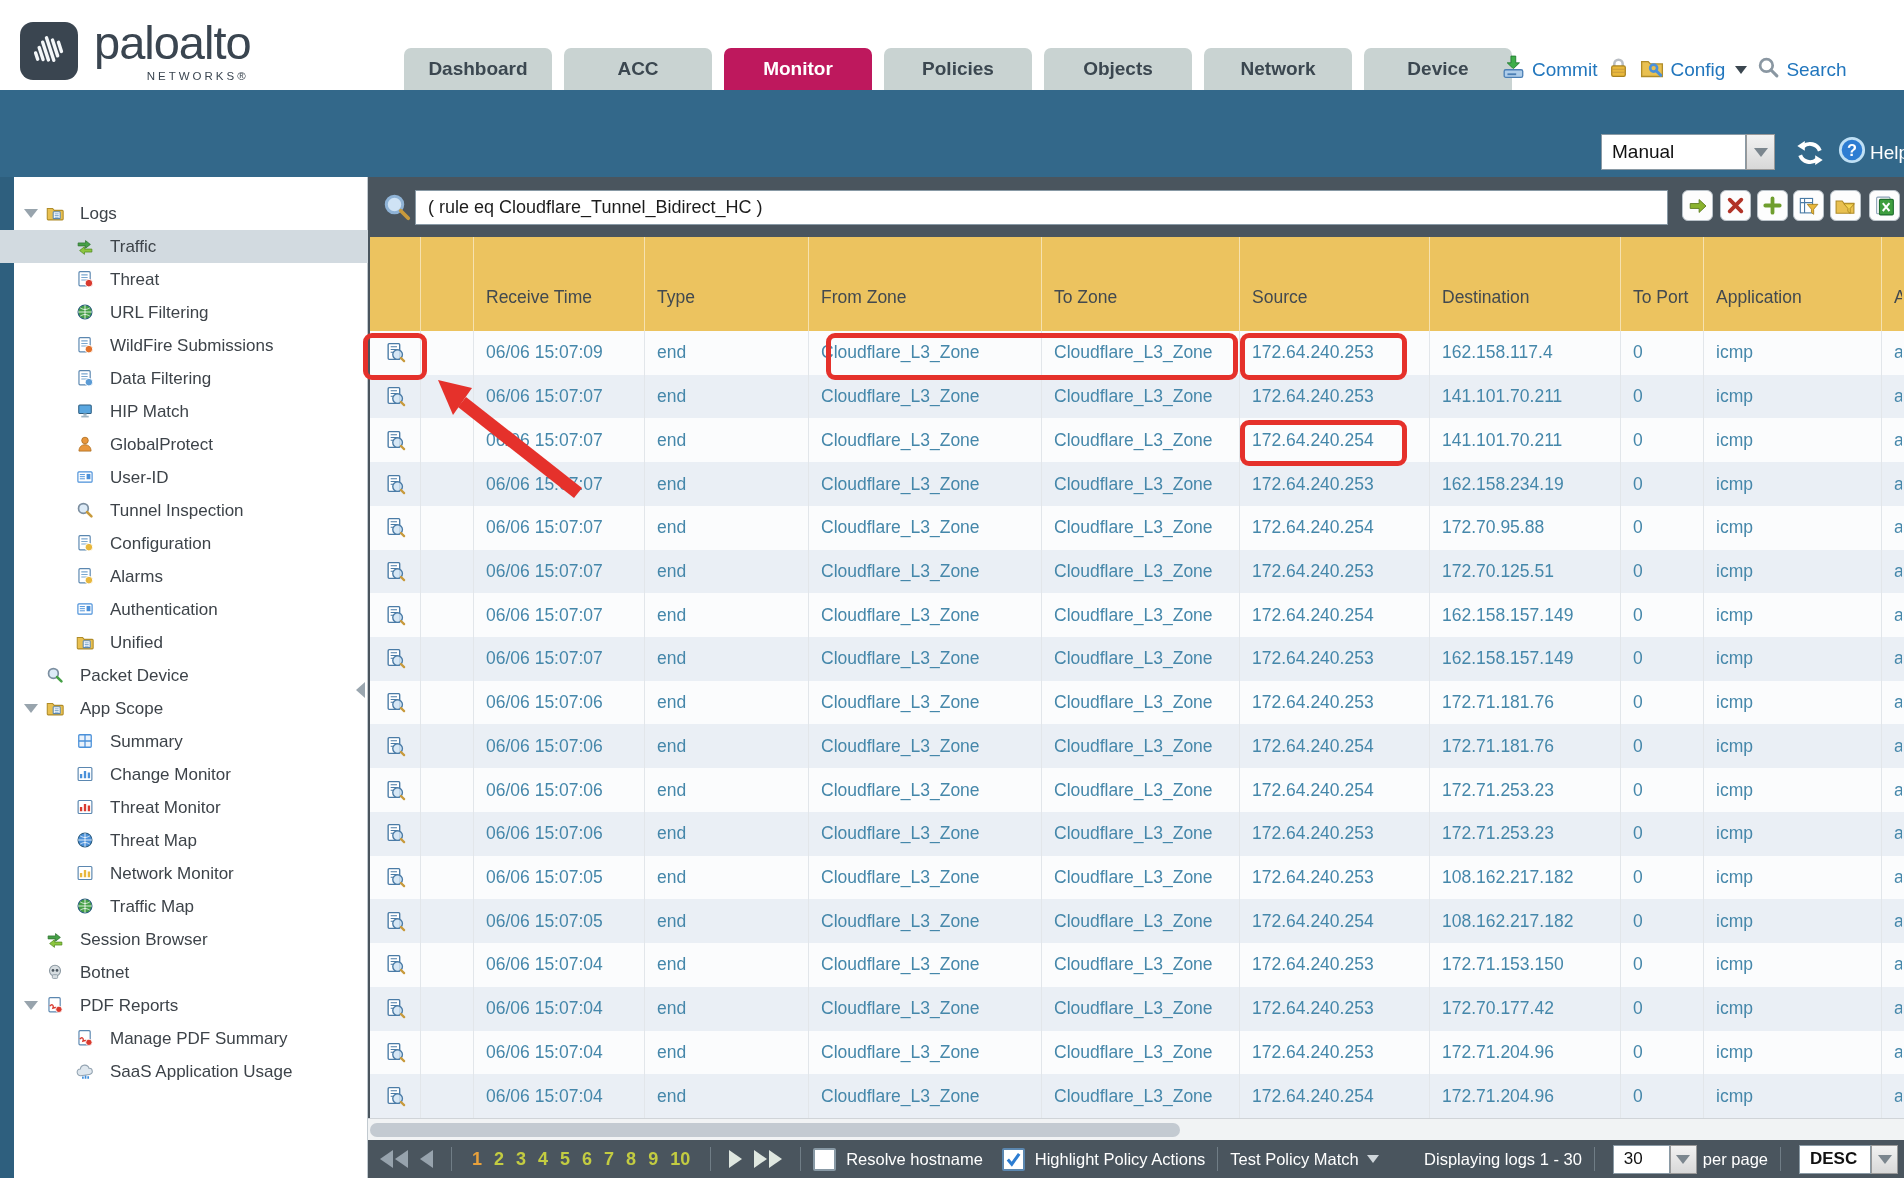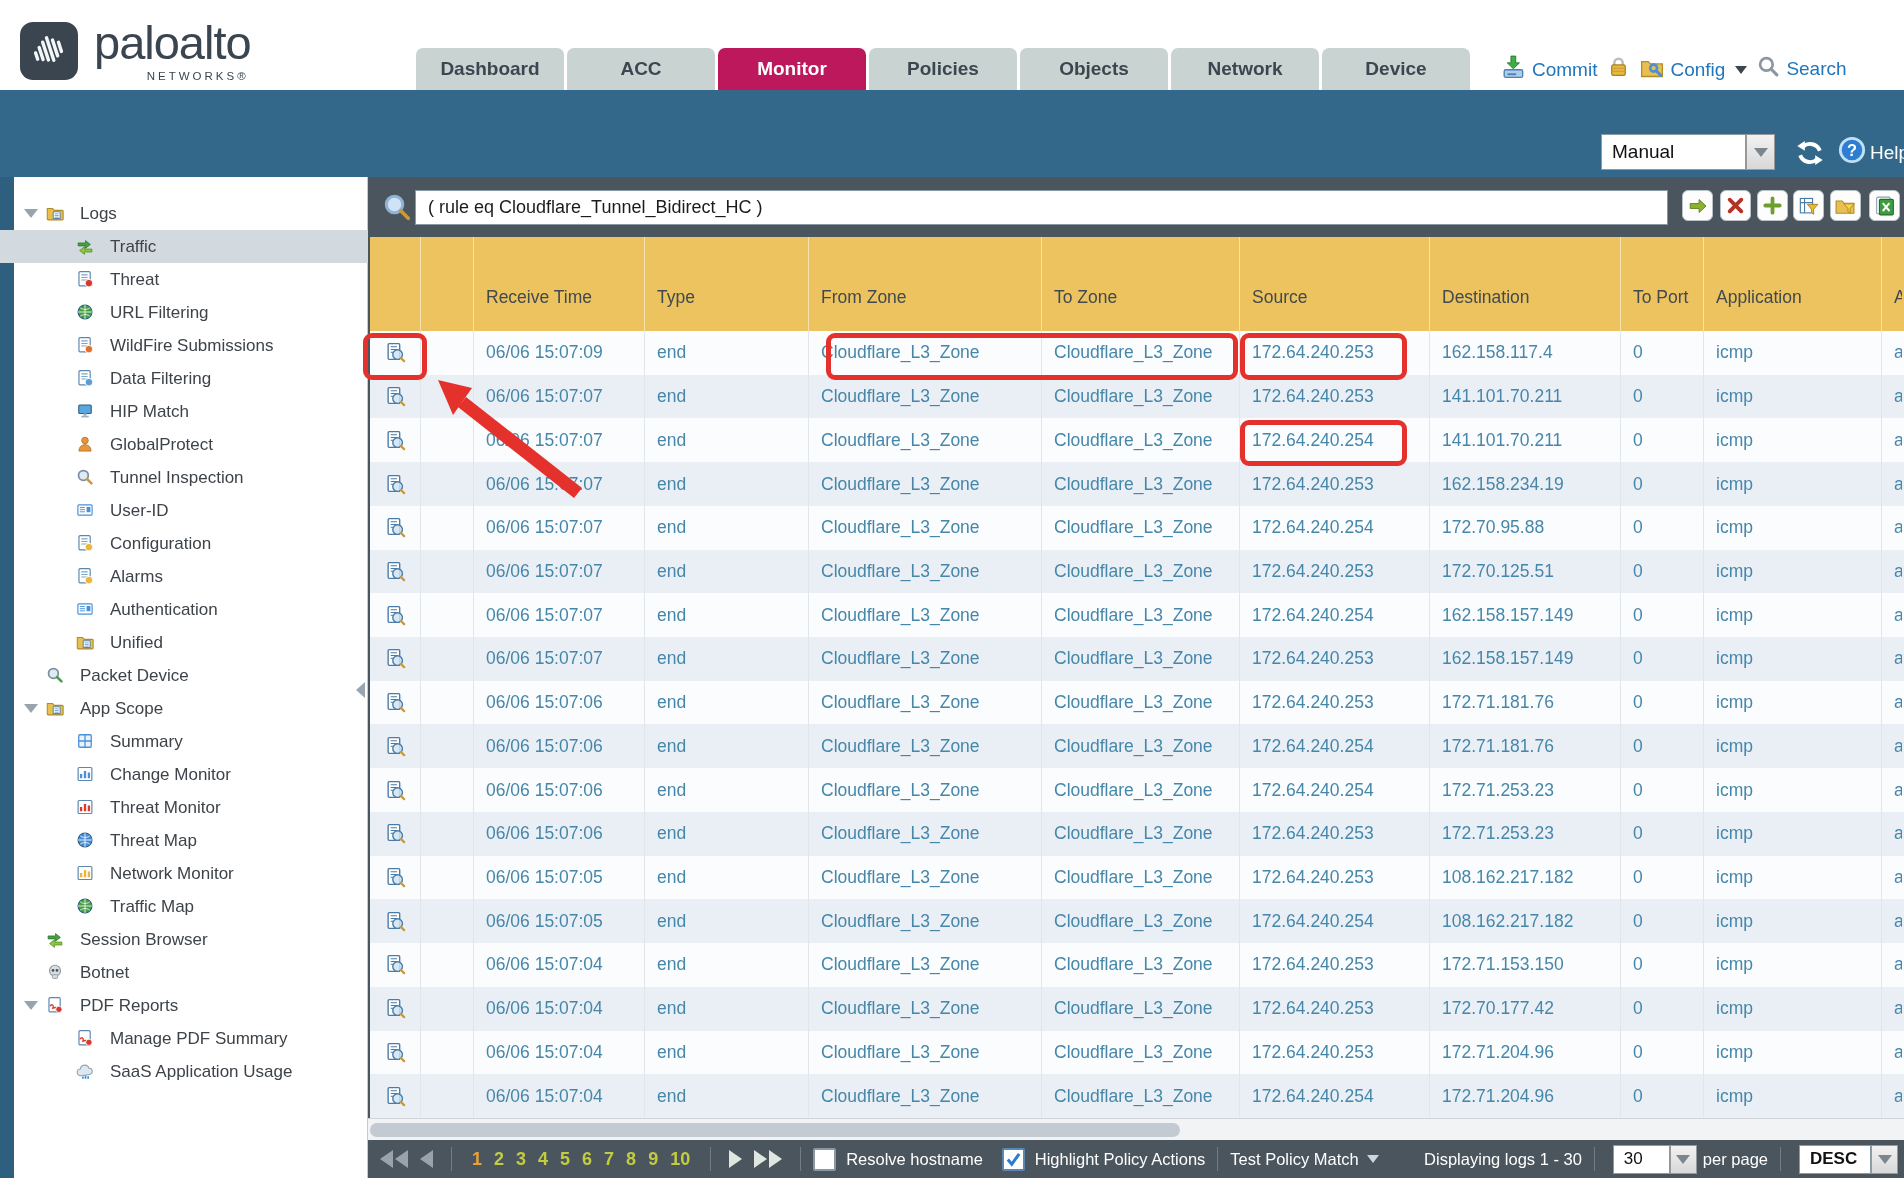--- a/index.html
+++ b/index.html
@@ -7,26 +7,26 @@
   body { position:relative; font-family:"Liberation Sans",sans-serif; background:#fff; overflow:hidden; }
 
   
   .topbar { position:absolute; left:0; top:0; width:1904px; height:90px; background:#fff; }
   .brand { position:absolute; left:20px; top:14px; display:flex; align-items:flex-start; }
   .brand-mark { width:58px; height:58px; background:#3a4550; border-radius:13px; margin-top:8px; display:flex; align-items:center; justify-content:center; }
   .brand-text { margin-left:16px; }
   .brand-word { font-size:47px; letter-spacing:-1px; color:#3a4550; line-height:58px; }
   .brand-sub { font-size:11.5px; letter-spacing:3px; color:#3a4550; text-align:right; margin-top:-2px; padding-right:2px; }
 
-  .tabs { position:absolute; left:404px; bottom:0; display:flex; gap:3px;margin-left:12px; }
+  .tabs { position:absolute; left:404px; bottom:0; display:flex; gap:12px; }
   .tab { width:148px; height:42px; line-height:42px; text-align:center; font-size:19px; font-weight:bold;
          color:#3b4750; background:#c9d3d2; border-radius:7px 7px 0 0; cursor:pointer; }
   .tab.active { background:#be185d; color:#fff; }
 
-  .toplinks { position:absolute; left:1502px; top:55px; display:flex; align-items:flex-start; gap:10px;
+  .toplinks { position:absolute; left:1502px; top:55px; display:flex; align-items:flex-end; gap:10px;
               font-size:19px; color:#2176bd; }
   .toplink { display:flex; align-items:center; gap:6px; cursor:pointer; }
   .caret-dn { width:0; height:0; border-left:6px solid transparent; border-right:6px solid transparent; border-top:8px solid #3b4750; margin-left:4px; }
 
   
   .tealband { position:absolute; left:0; top:90px; width:1904px; height:87px; background:#33688a; }
   .manual-select { position:absolute; left:1601px; top:134px; display:flex; }
   .sel-box { background:#fff; border:1px solid #8a9aa5; height:36px; display:flex; align-items:center; padding:0 10px; font-size:19px; color:#111; }
   .sel-trigger { width:29px; height:36px; background:linear-gradient(#f2f2f2,#d8d8d8); border:1px solid #999;
                  display:flex; align-items:center; justify-content:center; }
@@ -246,32 +246,32 @@
       </div>
       <div class="tree-item lvl1">
         <span class="tree-icon"><svg width="18" height="18" viewBox="0 0 17 17">
             <circle cx="8.5" cy="5.2" r="3.1" fill="#e8963c" stroke="#b07022" stroke-width="0.8"></circle>
             <path d="M2.8 15.2 c0 -4 2.6 -6 5.7 -6 s5.7 2 5.7 6 z" fill="#e8963c" stroke="#b07022" stroke-width="0.8"></path>
           </svg></span>
         <span class="tree-label">GlobalProtect</span>
       </div>
       <div class="tree-item lvl1">
         <span class="tree-icon"><svg width="18" height="18" viewBox="0 0 17 17">
-            <circle cx="7" cy="7" r="4.6" fill="#ddebf7" stroke="#7b8ea0" stroke-width="1.6"></circle>
-            <path d="M10.4 10.4 L14.6 14.6" stroke="#c89a3c" stroke-width="2.4" stroke-linecap="round"></path>
-          </svg></span>
-        <span class="tree-label">Tunnel Inspection</span>
-      </div>
-      <div class="tree-item lvl1">
-        <span class="tree-icon"><svg width="18" height="18" viewBox="0 0 17 17">
             <rect x="1.8" y="3.6" width="13.4" height="9.8" rx="1" fill="#fff" stroke="#4a90d9" stroke-width="1.1"></rect>
             <path d="M3.6 6.2 h4.8 M3.6 8.2 h4.8 M3.6 10.2 h4.8" stroke="#4a90d9" stroke-width="0.9"></path>
             <rect x="10" y="5.6" width="3.6" height="5" fill="#4a90d9"></rect>
           </svg></span>
         <span class="tree-label">User-ID</span>
+      </div>
+      <div class="tree-item lvl1">
+        <span class="tree-icon"><svg width="18" height="18" viewBox="0 0 17 17">
+            <circle cx="7" cy="7" r="4.6" fill="#ddebf7" stroke="#7b8ea0" stroke-width="1.6"></circle>
+            <path d="M10.4 10.4 L14.6 14.6" stroke="#c89a3c" stroke-width="2.4" stroke-linecap="round"></path>
+          </svg></span>
+        <span class="tree-label">Tunnel Inspection</span>
       </div>
       <div class="tree-item lvl1">
         <span class="tree-icon"><svg width="18" height="18" viewBox="0 0 17 17">
             <rect x="2.8" y="1.6" width="10.6" height="13.4" rx="1" fill="#fff" stroke="#5b87b0" stroke-width="1.1"></rect>
             <path d="M5 4.6 h6 M5 7 h6 M5 9.4 h6" stroke="#7aa7cf"></path>
             <circle cx="12.2" cy="12.4" r="3.6" fill="#e8b73c" stroke="#fff" stroke-width="0.9"></circle>
           </svg></span>
         <span class="tree-label">Configuration</span>
       </div>
       <div class="tree-item lvl1">

